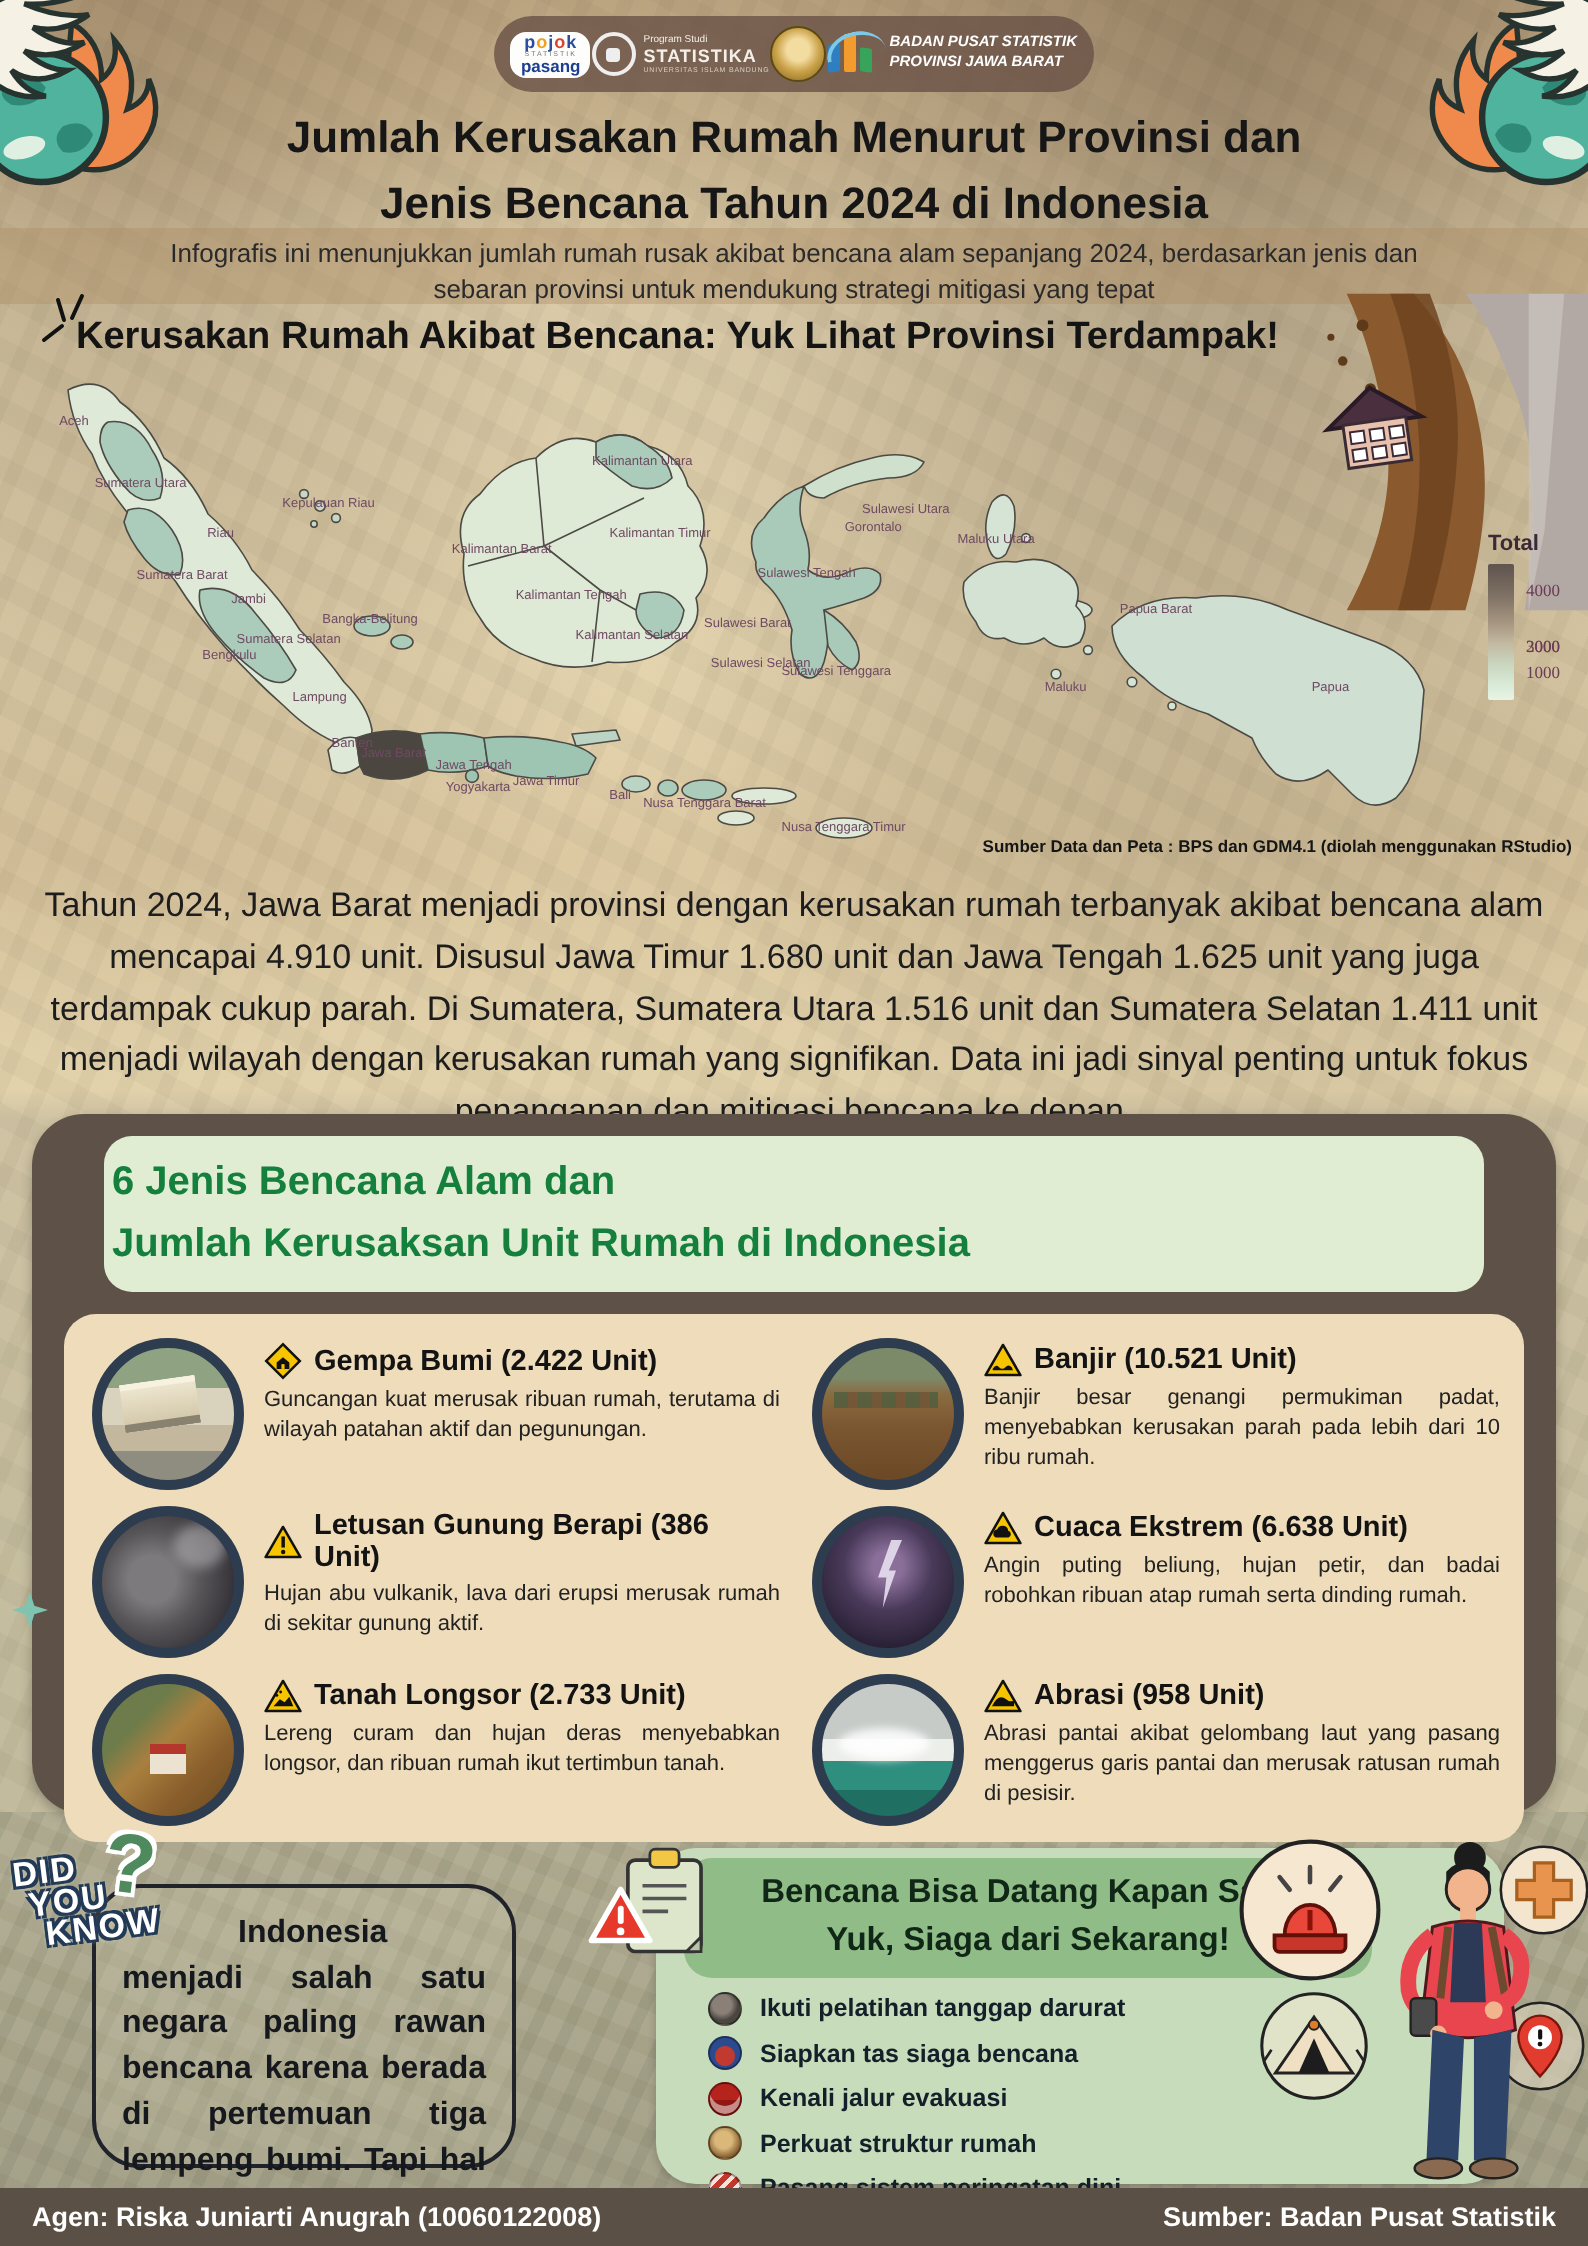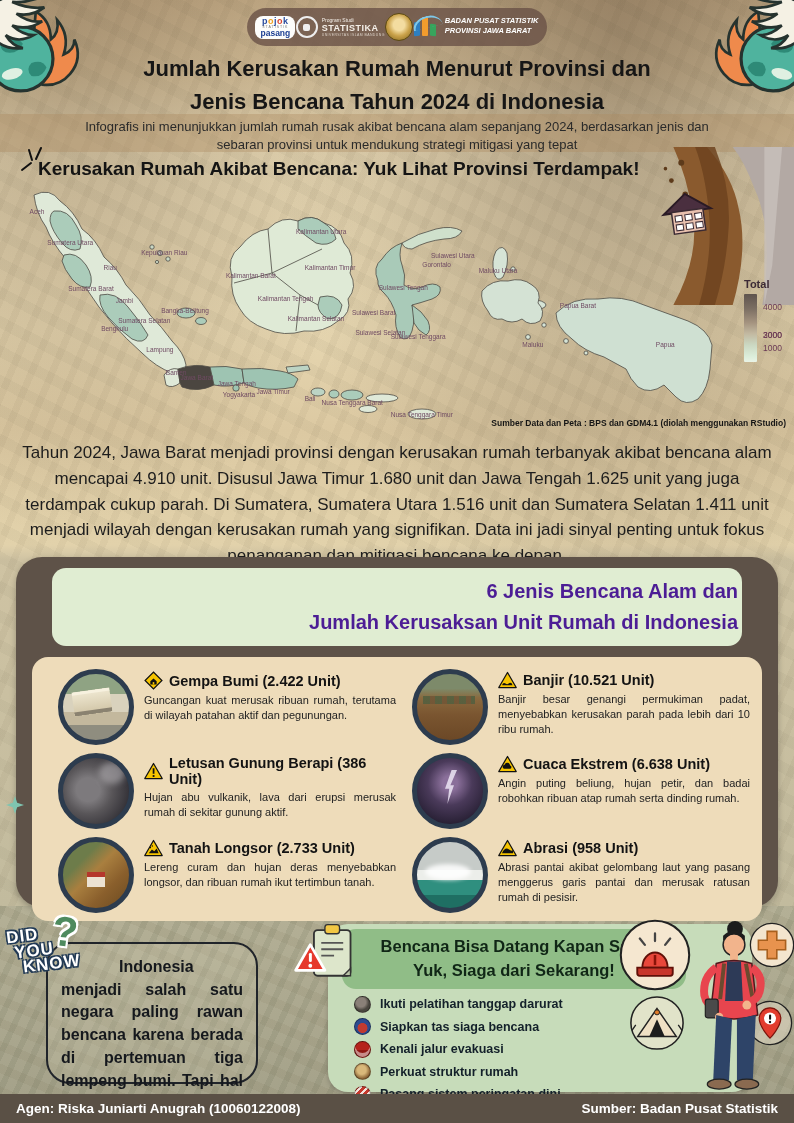--- a/index.html
+++ b/index.html
@@ -48,35 +48,35 @@
   .logo-bps .txt{color:#fff;font-style:italic;font-weight:bold;font-size:7.5px;line-height:1.3;text-align:left;}
   .main-title{position:absolute;left:40px;right:40px;top:52px;text-align:center;font-weight:bold;font-size:22px;line-height:1.5;color:#161616;}
   .subtitle{position:absolute;left:60px;right:60px;top:118px;text-align:center;font-size:13px;line-height:1.35;color:#2a2a2a;}
   
   .sparkle{position:absolute;left:18px;top:144px;}
   .map-title{position:absolute;left:38px;top:158px;font-weight:bold;font-size:19px;color:#141414;}
   .map-wrap{position:absolute;left:0;top:185px;width:740px;height:250px;}
   .map-wrap svg{position:absolute;inset:0;}
   .prov{position:absolute;transform:translate(-50%,-50%);font-size:6.5px;color:#6f4a62;white-space:nowrap;}
   .landslide{position:absolute;right:0;top:146px;width:178px;height:160px;}
-  .legend{position:absolute;left:744px;top:266px;width:48px;margin-top:12px;}
+  .legend{position:absolute;left:744px;top:266px;width:48px;}
   .legend .lt{font-size:11px;font-weight:bold;color:#3c2a35;margin-bottom:4px;}
   .legend .bar{width:13px;height:68px;border-radius:1px;float:left;
     background:linear-gradient(180deg,#5f544e 0%,#7c6f63 22%,#a4937f 42%,#c2b8a0 58%,#cbd8c2 75%,#dcEEdb 92%,#e9f3e6 100%);}
-  .legend .ticks{margin-left:19px;position:relative;height:68px;}
+  .legend .ticks{margin-left:19px;position:relative;height:68px;font-family:Liberation Serif, serif;}
   .legend .ticks span{position:absolute;font-size:8.5px;color:#6b3a55;left:0;}
   .legend .ticks .t0{top:8px}.legend .ticks .t1{top:36px}.legend .ticks .t2{top:36px}.legend .ticks .t3{top:49px}
   .map-source{position:absolute;right:8px;top:418px;font-size:8.5px;font-weight:bold;color:#151515;}
   
   .summary{position:absolute;left:18px;right:18px;top:440px;text-align:center;font-size:17px;line-height:1.52;color:#1d1d1d;font-weight:500;}
   
   .big-box{position:absolute;left:16px;right:16px;top:557px;height:350px;background:#5e5248;border-radius:26px;
     padding:11px 16px;box-sizing:border-box;display:flex;flex-direction:column;gap:11px;box-shadow:0 3px 6px rgba(0,0,0,.25);}
-  .green-head{margin:0 20px;background:#e0edd2;border-radius:14px;text-align:right;font-weight:bold;font-size:20px;line-height:1.55;padding:8px 4px;color:#4c1d95;}
-  .cards{flex:1;background:#eedcba;border-radius:16px;padding:12px 12px 8px 26px;display:grid;grid-template-columns:1fr 1fr;column-gap:16px;row-gap:8px;}
+  .green-head{margin:0 20px;background:#e0edd2;border-radius:14px;text-align:left;font-weight:bold;font-size:20px;line-height:1.55;padding:8px 4px;color:#15803d;}
+  .cards{flex:1;background:#eedcba;border-radius:16px;padding:12px 12px 8px 14px;display:grid;grid-template-columns:1fr 1fr;column-gap:16px;row-gap:8px;}
   .card{display:flex;gap:10px;align-items:flex-start;}
   .photo{width:66px;height:66px;border-radius:50%;border:5px solid #2d3c4e;flex-shrink:0;position:relative;overflow:hidden;}
   .ph-quake{background:linear-gradient(180deg,#8fa383 0 30%,#d9d2bd 30% 58%,#c3b89d 58% 78%,#8f8d7f 78%);}
   .ph-quake::after{content:"";position:absolute;left:10px;top:16px;width:38px;height:24px;transform:rotate(-8deg);
     background:linear-gradient(180deg,#f0e9d3,#cfc3a4);box-shadow:inset 0 -4px 0 #8a8270,inset 0 3px 0 #f7f1df;}
   .ph-ash{background:radial-gradient(circle at 38% 48%,#7d7a7d 0 22%,#595659 45%,#343238 78%),#343238;}
   .ph-ash::after{content:"";position:absolute;right:4px;top:4px;width:26px;height:22px;border-radius:50%;background:rgba(190,186,190,.55);filter:blur(3px);}
   .ph-slide{background:linear-gradient(135deg,#6d7c4a 0 28%,#a97f3f 46%,#8a5f2c 70%,#6b4a20 100%);}
   .ph-slide::after{content:"";position:absolute;left:24px;top:30px;width:18px;height:10px;background:#ece2d2;border-top:5px solid #b5372c;}
   .ph-flood{background:linear-gradient(180deg,#7d8a6a 0 22%,#8a6a3f 36%,#7a5530 62%,#6b4826 100%);}

